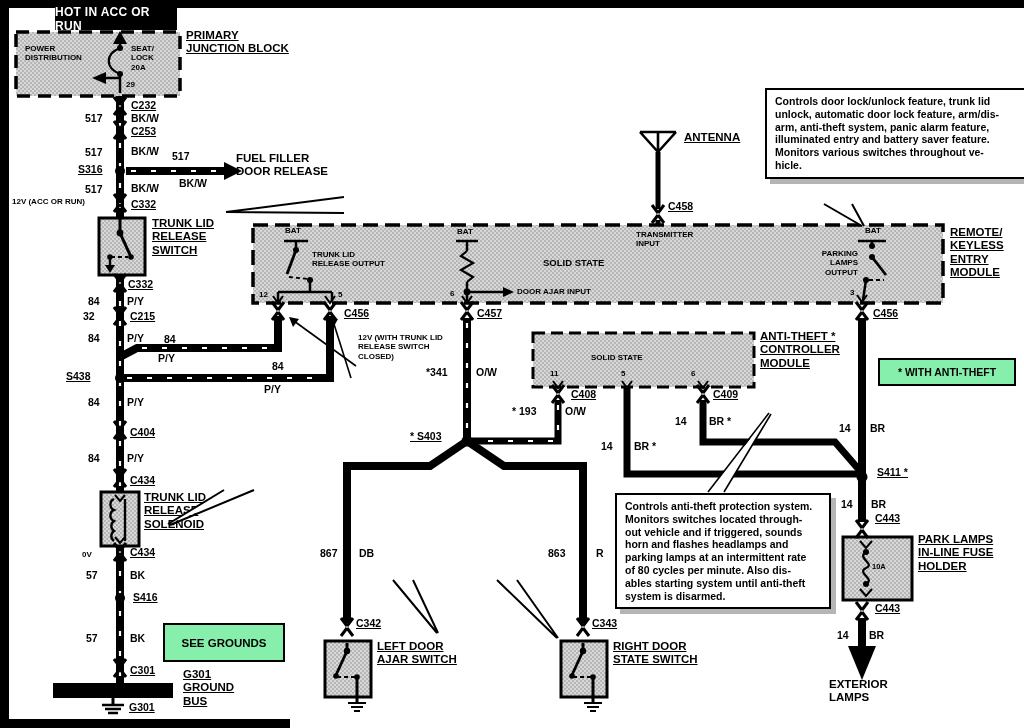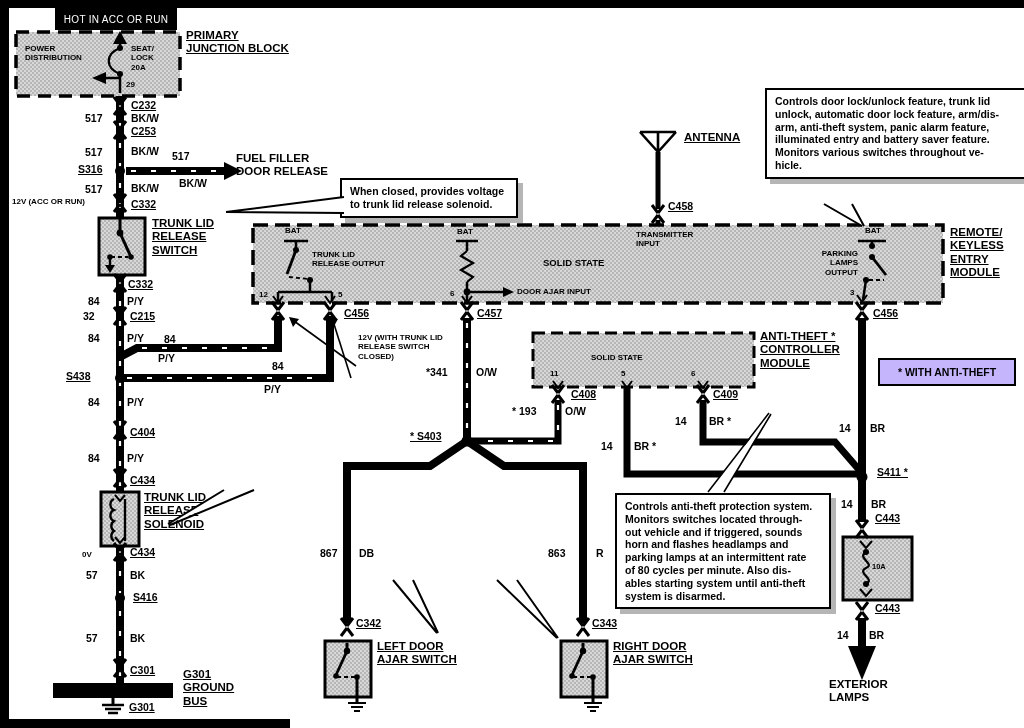--- a/index.html
+++ b/index.html
@@ -5,22 +5,22 @@
 *{margin:0;padding:0;box-sizing:border-box}
 html,body{width:1024px;height:728px;background:#fff}
 body{position:relative;font-family:"Liberation Sans",sans-serif;color:#000}
 #canvas{position:absolute;left:0;top:0;width:1024px;height:728px;background:#fff;overflow:hidden}
 svg.layer{position:absolute;left:0;top:0;z-index:2}
 #overlay{z-index:5}
 .lbl{position:absolute;font-weight:bold;white-space:pre-line;line-height:1.16;z-index:4}
 .s7{font-size:7.5px}.s8{font-size:8px}.s9{font-size:9.5px}.s10{font-size:10.5px}.s11{font-size:11.5px}
 .u{text-decoration:underline}
 .co{position:absolute;z-index:4;background:#fff;border:2px solid #000;box-shadow:5px 5px 0 #b5b5b5;font-weight:bold;font-size:10.5px;line-height:1.22;padding:5px 8px;white-space:pre-line}
-.boxlbl{position:absolute;z-index:4;background:#c4b5fd;border:2px solid #000;font-weight:bold;display:flex;align-items:center;justify-content:center;white-space:pre}
-#hotbox{position:absolute;left:55px;top:8px;width:122px;height:22px;background:#000;color:#fff;display:flex;align-items:center;justify-content:center;font-size:10px;font-weight:normal;z-index:4;letter-spacing:.3px}
+.boxlbl{position:absolute;z-index:4;background:#86efac;border:2px solid #000;font-weight:bold;display:flex;align-items:center;justify-content:center;white-space:pre}
+#hotbox{position:absolute;left:55px;top:8px;width:122px;height:22px;background:#000;color:#fff;display:flex;align-items:center;justify-content:center;font-size:12px;font-weight:bold;z-index:4;letter-spacing:.3px}
 </style>
 </head>
 <body>
 
 <div id="canvas">
 
 <svg class="layer" width="1024" height="728" viewBox="0 0 1024 728">
   <defs>
     <pattern id="stip" width="4" height="4" patternUnits="userSpaceOnUse">
       <rect width="4" height="4" fill="#d8d8d8"></rect>
@@ -275,28 +275,27 @@
 <div class="lbl s11 u" style="left:144px;top:491px">TRUNK LID
 RELEASE
 SOLENOID</div>
 <div class="lbl s8" style="left:82px;top:550px">0V</div>
 <div class="lbl s10 u" style="left:130px;top:546px">C434</div>
 <div class="lbl s10" style="left:86px;top:569px">57</div>
 <div class="lbl s10" style="left:130px;top:569px">BK</div>
 <div class="lbl s10 u" style="left:133px;top:591px">S416</div>
 <div class="lbl s10" style="left:86px;top:632px">57</div>
 <div class="lbl s10" style="left:130px;top:632px">BK</div>
+<div class="boxlbl s11" style="left:163px;top:623px;width:122px;height:39px">SEE GROUNDS</div>
 <div class="lbl s10 u" style="left:130px;top:664px">C301</div>
 <div class="lbl s11 u" style="left:183px;top:668px">G301
 GROUND
 BUS</div>
 <div class="lbl s10 u" style="left:129px;top:701px">G301</div>
 
-<div class="co" style="left:340px;top:178px;width:178px">When closed, provides voltage
-to trunk lid release solenoid.</div>
 <div class="co" style="left:765px;top:88px;width:306px">Controls door lock/unlock feature, trunk lid
 unlock, automatic door lock feature, arm/dis-
 arm, anti-theft system, panic alarm feature,
 illuminated entry and battery saver feature.
 Monitors various switches throughout ve-
 hicle.</div>
 <div class="co" style="left:615px;top:493px;width:216px">Controls anti-theft protection system.
 Monitors switches located through-
 out vehicle and if triggered, sounds
 horn and flashes headlamps and
@@ -358,32 +357,35 @@
 <div class="lbl s10" style="left:634px;top:440px">BR *</div>
 <div class="lbl s10" style="left:675px;top:415px">14</div>
 <div class="lbl s10" style="left:709px;top:415px">BR *</div>
 <div class="lbl s10" style="left:839px;top:422px">14</div>
 <div class="lbl s10" style="left:870px;top:422px">BR</div>
 <div class="lbl s10 u" style="left:877px;top:466px">S411 *</div>
 <div class="lbl s10" style="left:841px;top:498px">14</div>
 <div class="lbl s10" style="left:871px;top:498px">BR</div>
 <div class="lbl s10 u" style="left:875px;top:512px">C443</div>
 <div class="lbl s7" style="left:872px;top:563px">10A</div>
+<div class="lbl s11 u" style="left:918px;top:533px">PARK LAMPS
+IN-LINE FUSE
+HOLDER</div>
 <div class="lbl s10 u" style="left:875px;top:602px">C443</div>
 <div class="lbl s10" style="left:837px;top:629px">14</div>
 <div class="lbl s10" style="left:869px;top:629px">BR</div>
 <div class="lbl s11" style="left:829px;top:678px">EXTERIOR
 LAMPS</div>
 
 <div class="lbl s10 u" style="left:356px;top:617px">C342</div>
 <div class="lbl s11 u" style="left:377px;top:640px">LEFT DOOR
 AJAR SWITCH</div>
 <div class="lbl s10 u" style="left:592px;top:617px">C343</div>
 <div class="lbl s11 u" style="left:613px;top:640px">RIGHT DOOR
-AJAR SWITCH</div>
+STATE SWITCH</div>
 
 <svg id="overlay" class="layer" width="1024" height="728" viewBox="0 0 1024 728">
   <g>
     <polygon points="344,197 344,213 226,212" fill="#fff"></polygon>
     <path d="M344,197 L226,212 M344,213 L226,212" stroke="#000" stroke-width="2" fill="none"></path>
   </g>
   <g>
     <polygon points="824,204 852,204 863,226" fill="#fff"></polygon>
     <path d="M824,204 L862,226 M852,204 L864,226" stroke="#000" stroke-width="2" fill="none"></path>
   </g>

